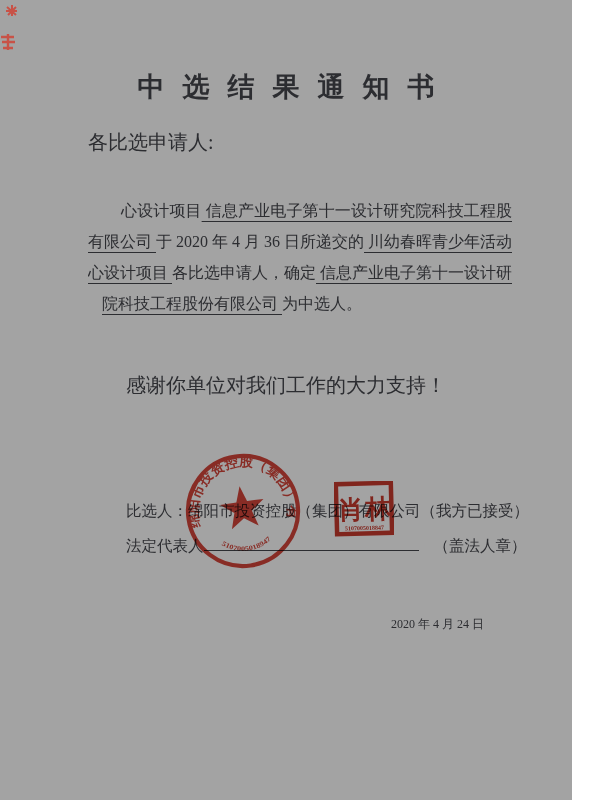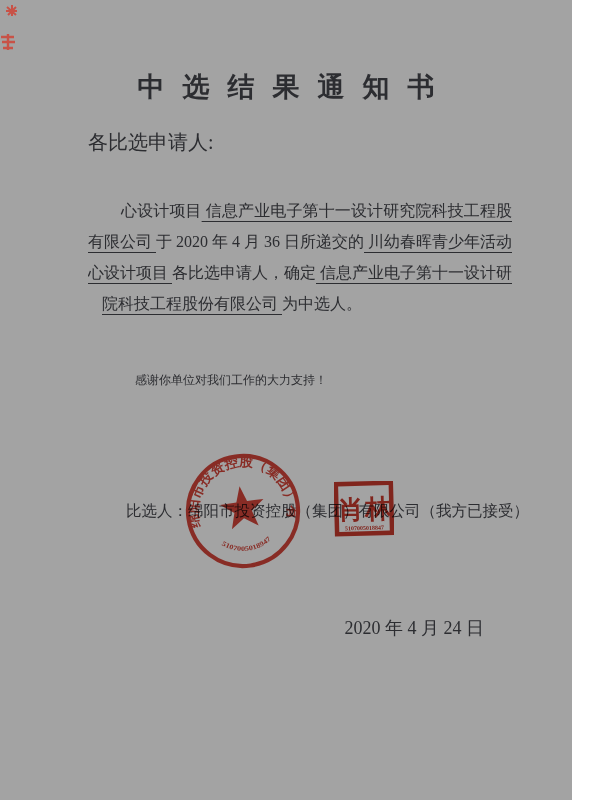--- a/index.html
+++ b/index.html
@@ -16,28 +16,28 @@
   }
   .salutation{position:absolute;top:129px;left:88px;font-size:20px;}
   .bodytext{
     position:absolute;top:195px;left:88px;width:424px;
     font-size:16px;line-height:31px;
   }
   .bline{text-align:justify;text-align-last:justify;height:31px;overflow:hidden;}
   .bline.first{text-indent:33px;}
   .bline.last{text-align-last:left;padding-left:14px;}
   .u{text-decoration:underline;text-underline-offset:4.5px;text-decoration-thickness:1.1px;}
-  .thanks{position:absolute;top:372px;left:135px;font-size:12px;}
+  .thanks{position:absolute;top:372px;left:126px;font-size:20px;}
   .sigblock{position:absolute;top:494px;left:126px;width:410px;font-size:15.5px;line-height:34.5px;}
   .sig-underline{
     display:inline-block;width:215px;height:15px;
     border-bottom:1.2px solid #2c2d31;vertical-align:baseline;
   }
   .legal-note{margin-left:15px;}
-  .date{position:absolute;top:616px;right:88px;font-size:18px;white-space:nowrap;}
+  .date{position:absolute;top:616px;right:88px;font-size:12px;white-space:nowrap;}
   .stamp{position:absolute;mix-blend-mode:multiply;opacity:.93;}
   .round-stamp{left:181px;top:449px;}
   .square-stamp{left:334px;top:481px;}
   .artifact{position:absolute;opacity:.85;}
   .art1{left:4px;top:3px;}
   .art2{left:0px;top:33px;}
   svg text{font-family:"Liberation Serif","DejaVu Serif",serif;}
 </style>
 </head>
 <body>
@@ -59,20 +59,21 @@
     <div class="bline first"><span>心设计项目</span><span class="u"> 信息产业电子第十一设计研究院科技工程股份</span></div>
     <div class="bline"><span class="u">有限公司 </span><span>于 2020 年 4 月 36 日所递交的</span><span class="u"> 川幼春晖青少年活动中</span></div>
     <div class="bline"><span class="u">心设计项目 </span><span>各比选申请人，确定</span><span class="u"> 信息产业电子第十一设计研究</span></div>
     <div class="bline last"><span class="u">院科技工程股份有限公司 </span><span>为中选人。</span></div>
   </div>
 
   <div class="thanks">感谢你单位对我们工作的大力支持！</div>
 
   <div class="sigblock">
     <div><span>比选人：</span><span>绵阳市投资控股（集团）有限公司</span><span>（我方已接受）</span></div>
+    <div><span>法定代表人</span><span class="sig-underline"></span><span class="legal-note">（盖法人章）</span></div>
   </div>
 
   <div class="date">2020 年 4 月 24 日</div>
 
   <svg class="stamp round-stamp" width="124" height="124" viewBox="0 0 124 124">
     <g transform="rotate(-8 62 62)">
       <circle cx="62" cy="62" r="55" fill="none" stroke="#d2372b" stroke-width="4.2"></circle>
       <path id="seal-arc" d="M 19.7,77.4 A 45,45 0 1 1 104.3,77.4" fill="none"></path>
       <text font-size="13" font-weight="700" fill="#d2372b">
         <textPath href="#seal-arc" startOffset="6" textLength="206" lengthAdjust="spacingAndGlyphs">绵阳市投资控股（集团）有限公司</textPath>

